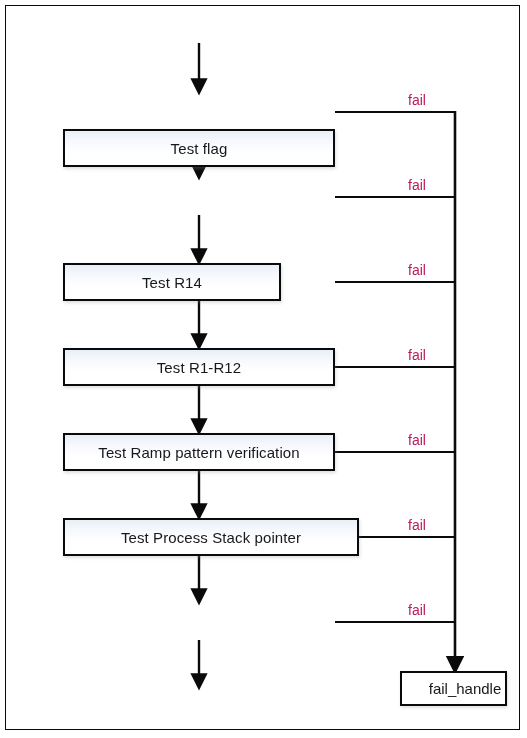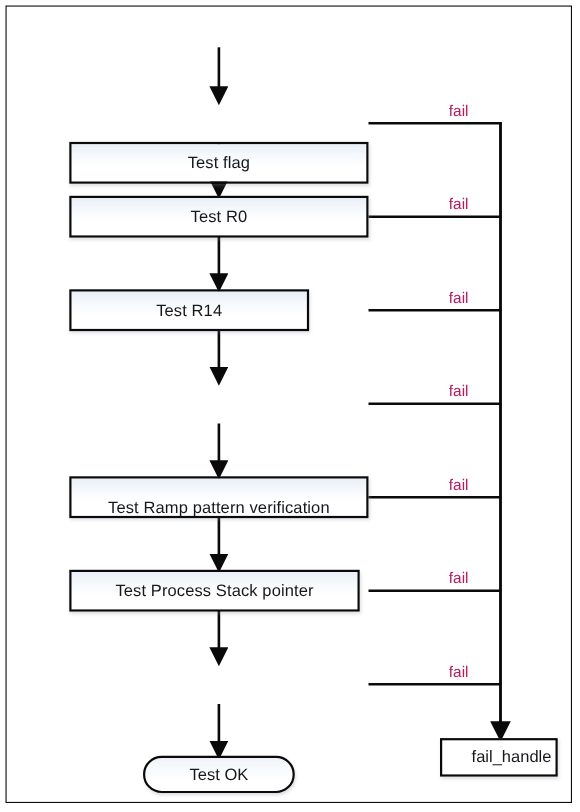--- a/index.html
+++ b/index.html
@@ -145,41 +145,38 @@
     </g>
 
     <line x1="455" y1="111" x2="455" y2="664" stroke="#0a0a0a" stroke-width="2.6" fill="none" marker-end="url(#arrow)"></line>
   </svg>
 
 
   <div class="proc-box" style="left:63px; top:93px; width:272px; height:38px;margin-top:36px;">
     <span class="proc-label">Test flag</span>
   </div>
 
-  <div class="proc-box" style="left:63px; top:178px; width:272px; height:38px;">
-    <span class="proc-label">Test R0</span>
-  </div>
 
   <div class="proc-box" style="left:63px; top:263px; width:218px; height:38px;">
     <span class="proc-label">Test R14</span>
   </div>
 
+  <div class="proc-box" style="left:63px; top:348px; width:272px; height:38px;">
+    <span class="proc-label">Test R1-R12</span>
+  </div>
 
-  <div class="proc-box" style="left:63px; top:433px; width:272px; height:38px;align-items:flex-end;">
+  <div class="proc-box" style="left:63px; top:433px; width:272px; height:38px;">
     <span class="proc-label">Test Ramp pattern verification</span>
   </div>
 
-  <div class="proc-box" style="left:63px; top:518px; width:264px; height:38px;">
+  <div class="proc-box" style="left:63px; top:518px; width:296px; height:38px;">
     <span class="proc-label">Test Process Stack pointer</span>
   </div>
 
 
-  <div class="term-pill" style="left:130px; top:687px; width:138px; height:34px;">
-    <span class="term-label">Test OK</span>
-  </div>
 
   <div class="end-box" style="left:400px; top:671px; width:107px; height:35px;">
     <span class="end-label">fail_handle</span>
   </div>
 
   <div class="edge-label" style="left:408px; top:93px;">fail</div>
   <div class="edge-label" style="left:408px; top:178px;">fail</div>
   <div class="edge-label" style="left:408px; top:263px;">fail</div>
   <div class="edge-label" style="left:408px; top:348px;">fail</div>
   <div class="edge-label" style="left:408px; top:433px;">fail</div>

